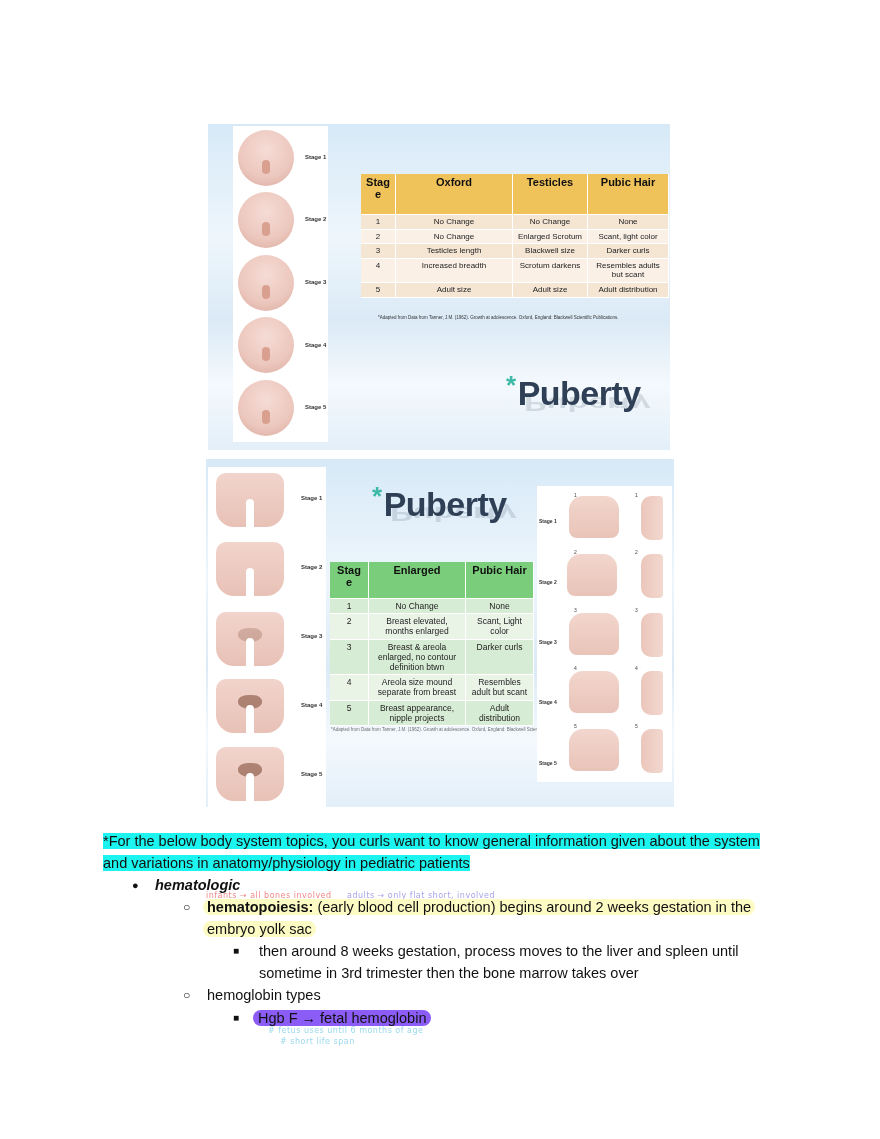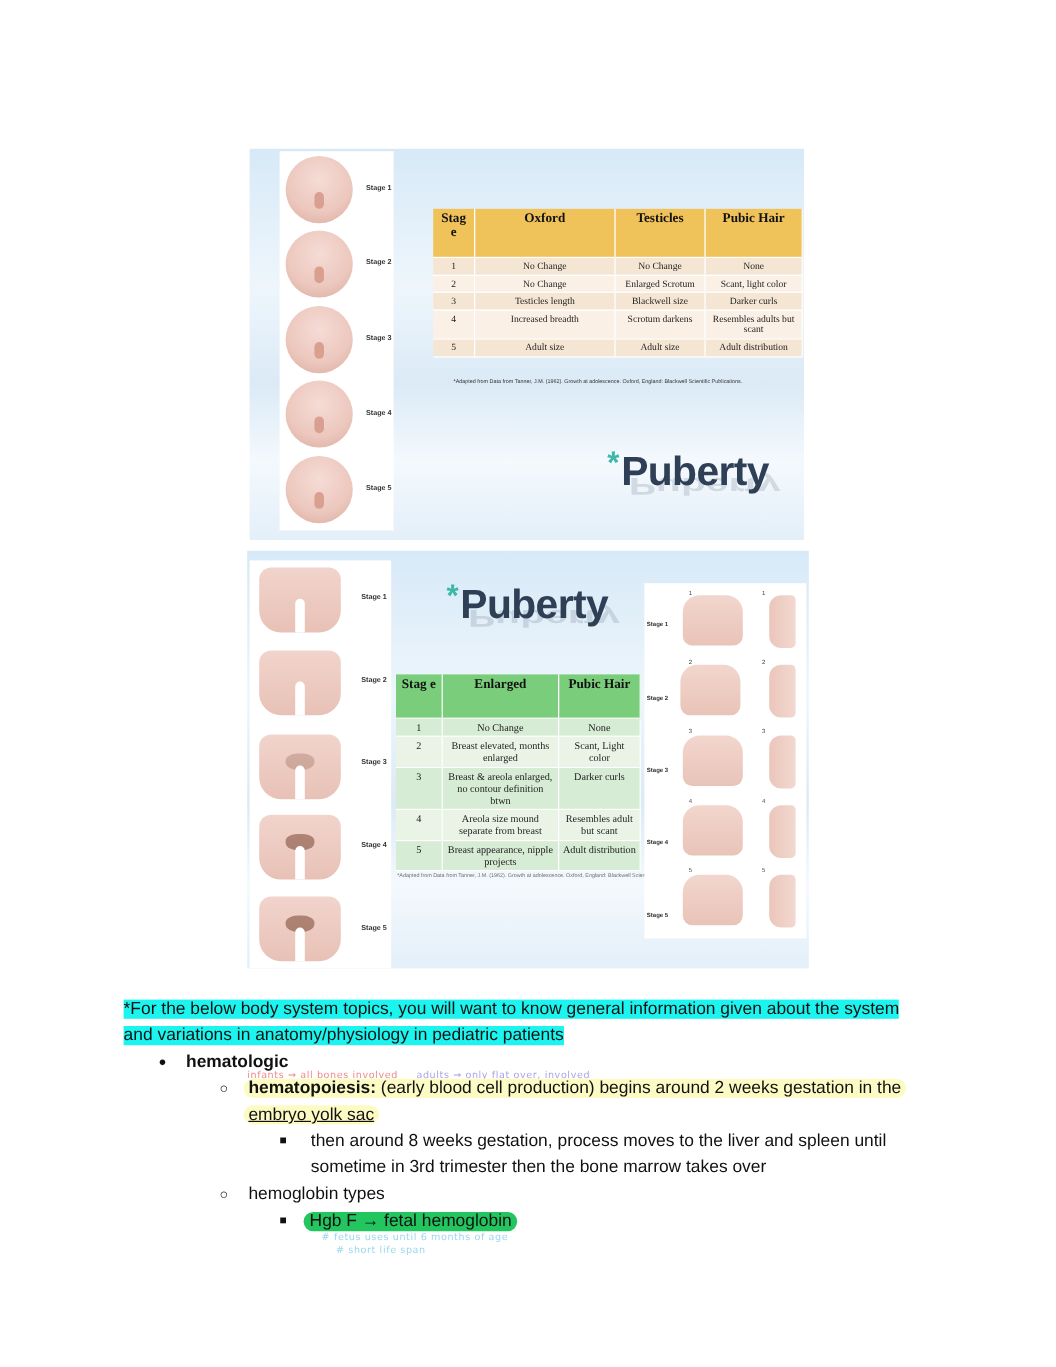--- a/index.html
+++ b/index.html
@@ -21,21 +21,21 @@
   .hip-fig.hair::before { content:""; position:absolute; left:22px; top:16px; width:24px; height:14px; border-radius:50% 50% 60% 60%; background:rgba(120,70,50,0.55); }
   .hip-fig.hair.light::before { background:rgba(140,90,70,0.3); }
   .stage-label { position:absolute; font-size:6px; font-weight:bold; color:#333; }
 
   .chest-fig { position:absolute; width:50px; height:42px; border-radius:14px 14px 8px 8px;
     background: linear-gradient(180deg,#f2d6cd 0%, #e9c3b8 100%); }
   .side-fig { position:absolute; width:22px; height:44px; border-radius:10px 4px 4px 10px;
     background: linear-gradient(90deg,#ebc6bb 0%, #f2d8cf 100%); }
   .fig-num { position:absolute; font-size:5px; color:#444; }
 
-  table.slide-table { position:absolute; border-collapse:collapse; font-family:Liberation Serif, serif; }
+  table.slide-table { position:absolute; border-collapse:collapse; font-family:Liberation Sans, sans-serif; }
   table.slide-table th { font-weight:bold; color:#111; vertical-align:top; padding:2px 3px; border-right:1px solid #ffffff; }
   table.slide-table td { color:#222; text-align:center; vertical-align:top; padding:2px 3px; border-right:1px solid #ffffff; line-height:1.2; }
   table.slide-table tr { border-bottom:1px solid #ffffff; }
 
   #table1 { left:153px; top:50px; width:308px; font-size:8px; }
   #table1 th { background:#f0c25a; font-size:11px; height:36px; }
   #table1 tr.odd td { background:#f5e6d4; }
   #table1 tr.even td { background:#faf0e6; }
 
   #table2 { left:124px; top:103px; width:204px; font-size:8.5px; }
@@ -46,21 +46,21 @@
   .footnote { position:absolute; font-size:4.5px; color:#333; white-space:nowrap; }
 
   .puberty-title { position:absolute; font-size:34px; font-weight:bold; color:#2f3f55; letter-spacing:-0.5px; }
   .puberty-title .star { color:#3cb9a6; font-size:26px; vertical-align:top; position:relative; top:-4px; margin-right:2px; }
   .reflection { position:absolute; font-size:34px; font-weight:bold; color:#2f3f55; opacity:0.15; transform:scaleY(-0.6); transform-origin:top; }
 
   
   .doc { position:absolute; left:103px; top:830px; width:680px; font-family:"Liberation Sans", sans-serif; font-size:14.5px; color:#111; line-height:22px; }
   .hl-cyan { background:#1cf5ef; }
   .hl-yellow { background:#fdfbc4; border-radius:8px; padding:0 4px; }
-  .hl-blue { background:#22c55e; border-radius:10px; padding:0 5px; }
+  .hl-blue { background:#8b5cf6; border-radius:10px; padding:0 5px; }
   .line { position:absolute; white-space:nowrap; }
   .bullet { position:absolute; }
   .annot { position:absolute; font-size:8px; white-space:nowrap; font-family:"DejaVu Sans", sans-serif; letter-spacing:0.5px; }
   .annot.red { color:#f08a8a; }
   .annot.purple { color:#a8a4e8; }
   .annot.lightblue { color:#9bd8ee; }
 </style>
 </head>
 <body>
 
@@ -212,34 +212,34 @@
 
     <div class="stage-label" style="left:2px; top:274px; font-size:5px;">Stage 5</div>
     <div class="fig-num" style="left:37px; top:237px;">5</div>
     <div class="chest-fig" style="left:32px; top:243px;"></div>
     <div class="fig-num" style="left:98px; top:237px;">5</div>
     <div class="side-fig" style="left:104px; top:243px;"></div>
   </div>
 </div>
 
 <div class="doc">
-  <div class="line" style="left:0; top:0;"><span class="hl-cyan">*For the below body system topics, you will want to know general information given about the system</span></div>
+  <div class="line" style="left:0; top:0;"><span class="hl-cyan">*For the below body system topics, you curls want to know general information given about the system</span></div>
   <div class="line" style="left:0; top:22px;"><span class="hl-cyan">and variations in anatomy/physiology in pediatric patients</span></div>
 
   <span class="bullet" style="left:29px; top:44px; font-size:11px;">●</span>
-  <div class="line" style="left:52px; top:44px; font-weight:bold;">hematologic</div>
+  <div class="line" style="left:52px; top:44px; font-weight:bold;font-style:italic;">hematologic</div>
 
   <div class="annot red" style="left:103px; top:61px; line-height:10px;">infants → all  bones  involved</div>
-  <div class="annot purple" style="left:244px; top:61px; line-height:10px;">adults → only  flat  over,  involved</div>
+  <div class="annot purple" style="left:244px; top:61px; line-height:10px;">adults → only  flat  short,  involved</div>
 
   <span class="bullet" style="left:80px; top:66px; font-size:12px;">○</span>
   <div class="line" style="left:100px; top:66px;">
     <span class="hl-yellow"><b>hematopoiesis:</b><span> (early blood cell production) begins around 2 weeks gestation in the</span></span>
   </div>
-  <div class="line" style="left:100px; top:88px;text-decoration:underline;"><span class="hl-yellow">embryo yolk sac</span></div>
+  <div class="line" style="left:100px; top:88px;"><span class="hl-yellow">embryo yolk sac</span></div>
 
   <span class="bullet" style="left:130px; top:110px; font-size:10px;">■</span>
   <div class="line" style="left:156px; top:110px;">then around 8 weeks gestation, process moves to the liver and spleen until</div>
   <div class="line" style="left:156px; top:132px;">sometime in 3rd trimester then the bone marrow takes over</div>
 
   <span class="bullet" style="left:80px; top:154px; font-size:12px;">○</span>
   <div class="line" style="left:104px; top:154px;">hemoglobin types</div>
 
   <span class="bullet" style="left:130px; top:177px; font-size:10px;">■</span>
   <div class="line" style="left:150px; top:177px;"><span class="hl-blue">Hgb F → fetal hemoglobin</span></div>

